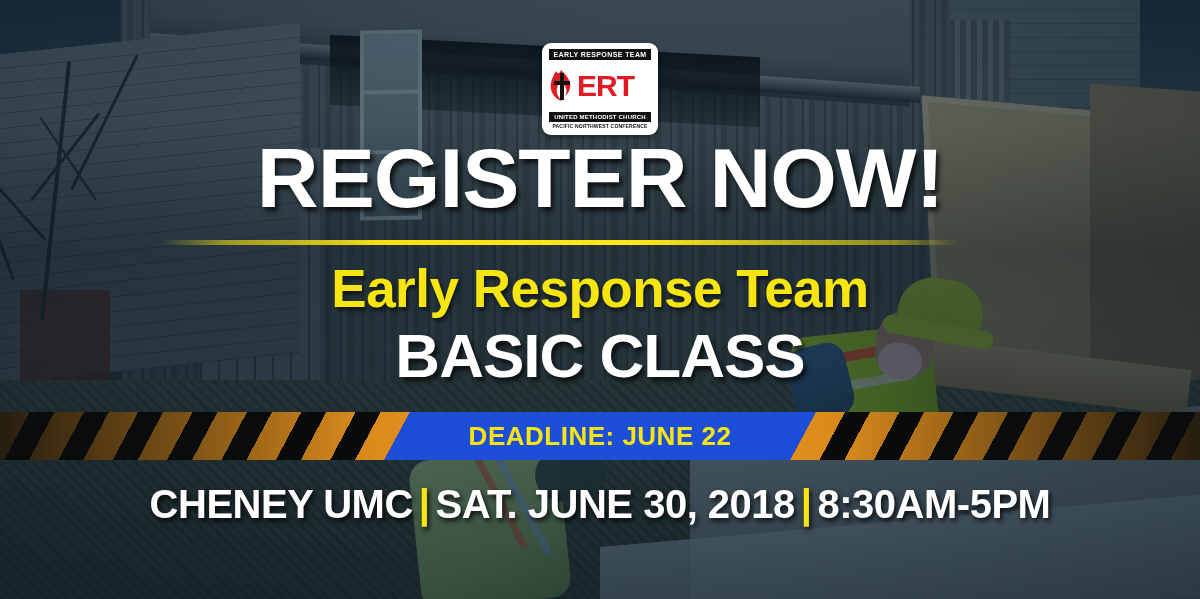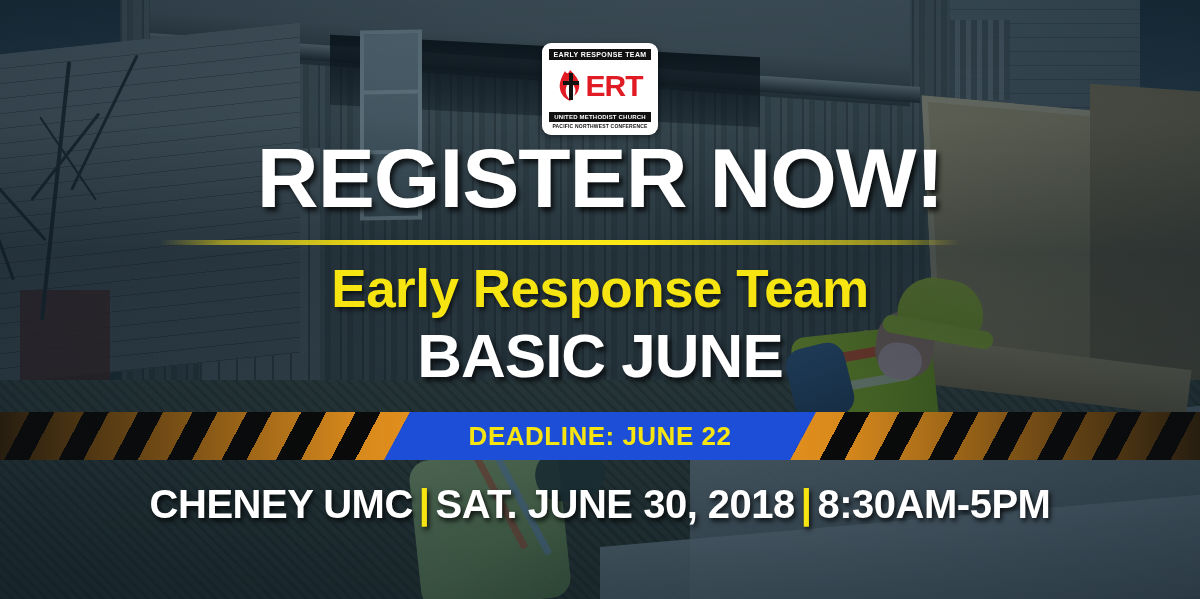--- a/index.html
+++ b/index.html
@@ -227,21 +227,21 @@
     box-shadow:0 2px 6px rgba(0,0,0,.45);
     padding:6px 7px;
     display:flex; flex-direction:column; align-items:center;
   }
   .logo-top {
     width:100%; background:#111; color:#fff;
     font-size:7px; font-weight:bold; letter-spacing:.4px;
     text-align:center; padding:2px 0; line-height:1;
   }
   .logo-mid {
-    flex:1; display:flex; align-items:center; justify-content:center;
+    flex:1; display:flex; align-items:center; justify-content:flex-start;
     width:100%; gap:2px; padding:1px 0;
   }
   .flame-cross { width:26px; height:34px; flex:none; }
   .logo-ert {
     color:#e01b24; font-weight:bold; font-size:30px;
     letter-spacing:-1px; line-height:1; font-family:"Liberation Sans", sans-serif;
   }
   .logo-b1 {
     width:100%; background:#111; color:#fff;
     font-size:6px; font-weight:bold; letter-spacing:.2px;
@@ -412,21 +412,21 @@
       <div class="logo-b1">UNITED METHODIST CHURCH</div>
       <div class="logo-b2">PACIFIC NORTHWEST CONFERENCE</div>
     </div>
 
     <div class="headline">REGISTER NOW!</div>
 
     <div class="rule"></div>
 
     <div class="subtitle">Early Response Team</div>
 
-    <div class="basic">BASIC JUNE</div>
+    <div class="basic">BASIC CLASS</div>
 
     <div class="hazard">
       <div class="hazard-stripes"></div>
       <div class="hazard-fade"></div>
     </div>
     <div class="deadline-plate">
       <span class="deadline-text">DEADLINE: JUNE 22</span>
     </div>
 
     <div class="bottomline">

